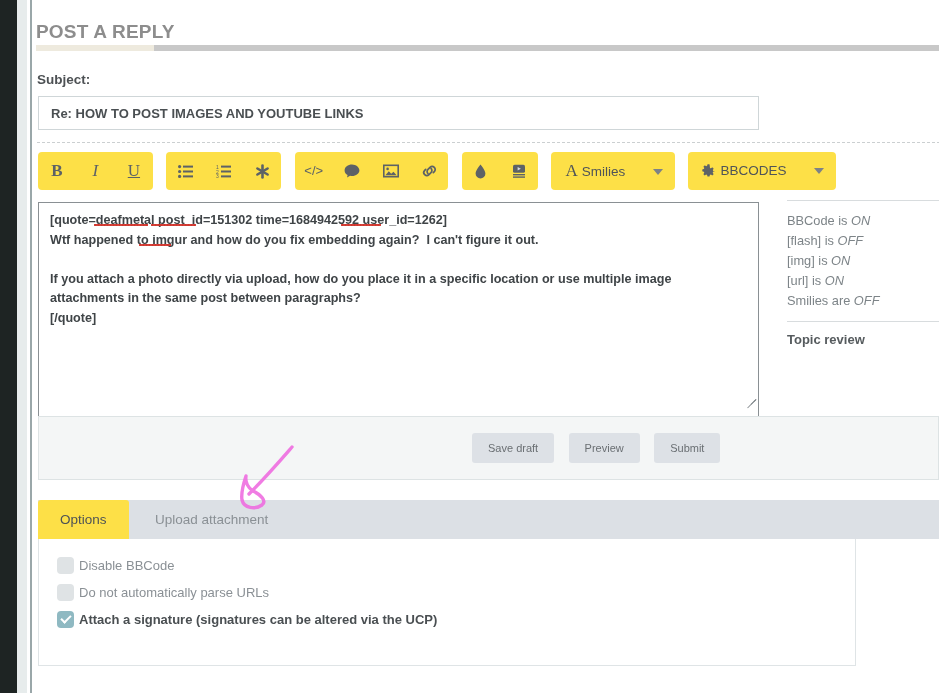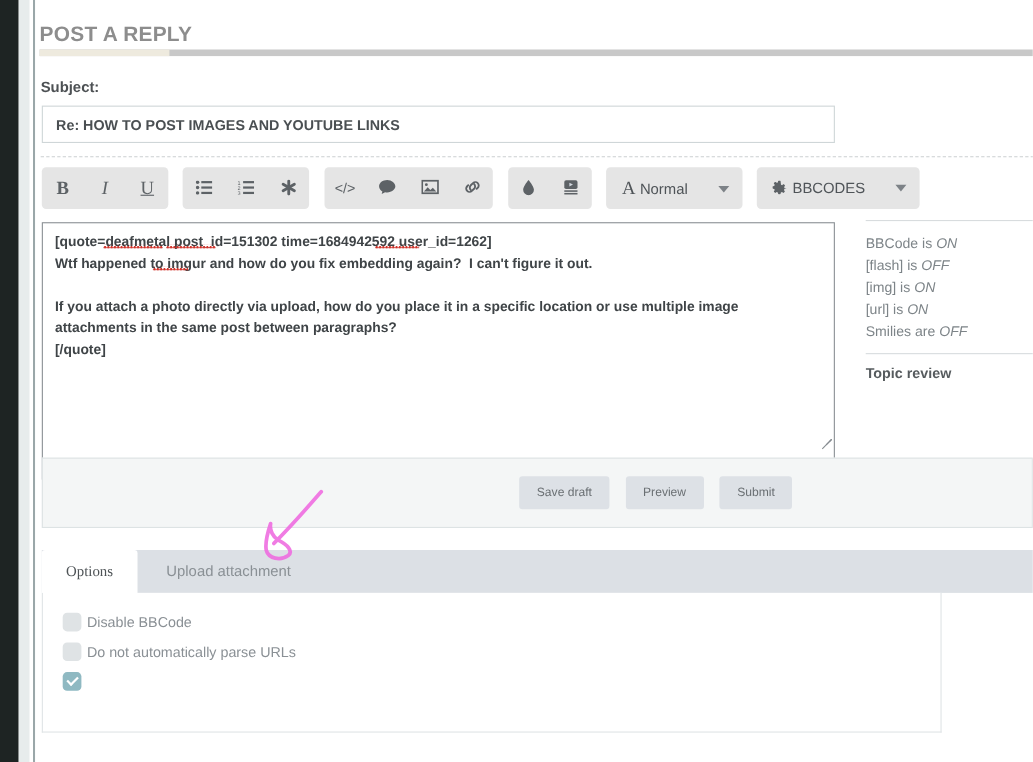--- a/index.html
+++ b/index.html
@@ -87,21 +87,21 @@
   .dashed-sep {
     position: absolute; left: 5px; top: 142px;
     width: 903px; height: 0;
     border-top: 1px dashed #cbcfd1;
   }
 
   
   .toolbar { position: absolute; left: 6px; top: 152px; height: 38px; }
   .tgroup {
     display: inline-block; vertical-align: top;
-    background: #e5e5e5;
+    background: #fde047;
     border-radius: 4px;
     height: 38px;
     margin-right: 9px;
     padding: 0 2px;
     white-space: nowrap;
   }
   .tbtn {
     display: inline-block;
     width: 34px; height: 38px;
     line-height: 38px;
@@ -204,25 +204,24 @@
   .tab {
     display: inline-block;
     height: 39px; line-height: 39px;
     padding: 0 22px;
     font-size: 13.5px;
     color: #8a9095;
     cursor: pointer;
     vertical-align: top;
   }
   .tab.active {
-    background: #ffffff;
+    background: #fde047;
     color: #4e5356;
     border-top-left-radius: 3px;
     border-top-right-radius: 3px;
-    font-family: Liberation Serif, serif;
   }
 
   .options-panel {
     position: absolute; left: 6px; top: 539px;
     width: 818px; height: 127px;
     background: #ffffff;
     border: 1px solid #dfe4e6;
     border-top: none;
   }
   .opt-row {
@@ -359,21 +358,21 @@
             <rect x="1" y="0.8" width="12" height="8" rx="1.6" fill="#5d6266"></rect>
             <path d="M5.6 3.1l3.3 1.7-3.3 1.7z" fill="#d3d8df"></path>
             <rect x="1" y="10" width="12" height="1.4" fill="#5d6266"></rect>
             <rect x="1" y="12.4" width="12" height="1.4" fill="#5d6266"></rect>
           </svg>
         </span>
       </div>
 
       <div class="tgroup">
         <span class="tbtn-wide">
-          <span class="serif-a">A</span><span>Normal</span>
+          <span class="serif-a">A</span><span>Smilies</span>
           <span class="caret"></span>
         </span>
       </div>
 
       <div class="tgroup">
         <span class="tbtn-wide">
           <svg width="13" height="13" viewBox="0 0 13 13" style="vertical-align:-2px;margin-right:5px;">
             <path d="M6.5 4.1a2.4 2.4 0 1 0 0 4.8 2.4 2.4 0 0 0 0-4.8zm5.9 3.3l-1.2-.3a4.9 4.9 0 0 0-.4-1l.7-1a.5.5 0 0 0 0-.6l-.9-.9a.5.5 0 0 0-.6 0l-1 .7a4.9 4.9 0 0 0-1-.4L7.6.6a.5.5 0 0 0-.5-.4H5.9a.5.5 0 0 0-.5.4l-.3 1.2a4.9 4.9 0 0 0-1 .4l-1-.7a.5.5 0 0 0-.6 0l-.9.9a.5.5 0 0 0 0 .6l.7 1a4.9 4.9 0 0 0-.4 1l-1.2.3a.5.5 0 0 0-.4.5v1.2a.5.5 0 0 0 .4.5l1.2.3c.1.3.2.7.4 1l-.7 1a.5.5 0 0 0 0 .6l.9.9a.5.5 0 0 0 .6 0l1-.7c.3.2.7.3 1 .4l.3 1.2c0 .2.3.4.5.4h1.2c.2 0 .5-.2.5-.4l.3-1.2c.3-.1.7-.2 1-.4l1 .7a.5.5 0 0 0 .6 0l.9-.9a.5.5 0 0 0 0-.6l-.7-1c.2-.3.3-.7.4-1l1.2-.3a.5.5 0 0 0 .4-.5V7.9a.5.5 0 0 0-.4-.5z" fill="#5d6266"></path>
           </svg><span>BBCODES</span>
           <span class="caret"></span>
@@ -436,20 +435,21 @@
       <div class="opt-row">
         <span class="cb"></span>
         <span>Disable BBCode</span>
       </div>
       <div class="opt-row">
         <span class="cb"></span>
         <span>Do not automatically parse URLs</span>
       </div>
       <div class="opt-row checked">
         <span class="cb on"></span>
+        <span>Attach a signature (signatures can be altered via the UCP)</span>
       </div>
     </div>
 
   </div>
 
   <svg class="annot" viewBox="0 0 110 80">
     <g fill="none" stroke="#ef6ae0" stroke-width="3.4" stroke-linecap="round" stroke-linejoin="round" opacity="0.88">
       <path d="M77 9 C 70 17, 52 38, 34 56"></path>
       <path d="M31 38 C 28 47, 26 56, 27 62 C 29 70, 40 72, 47 67 C 52 63, 46 57, 38 53 C 33 50, 30 44, 31 38 Z"></path>
     </g>

